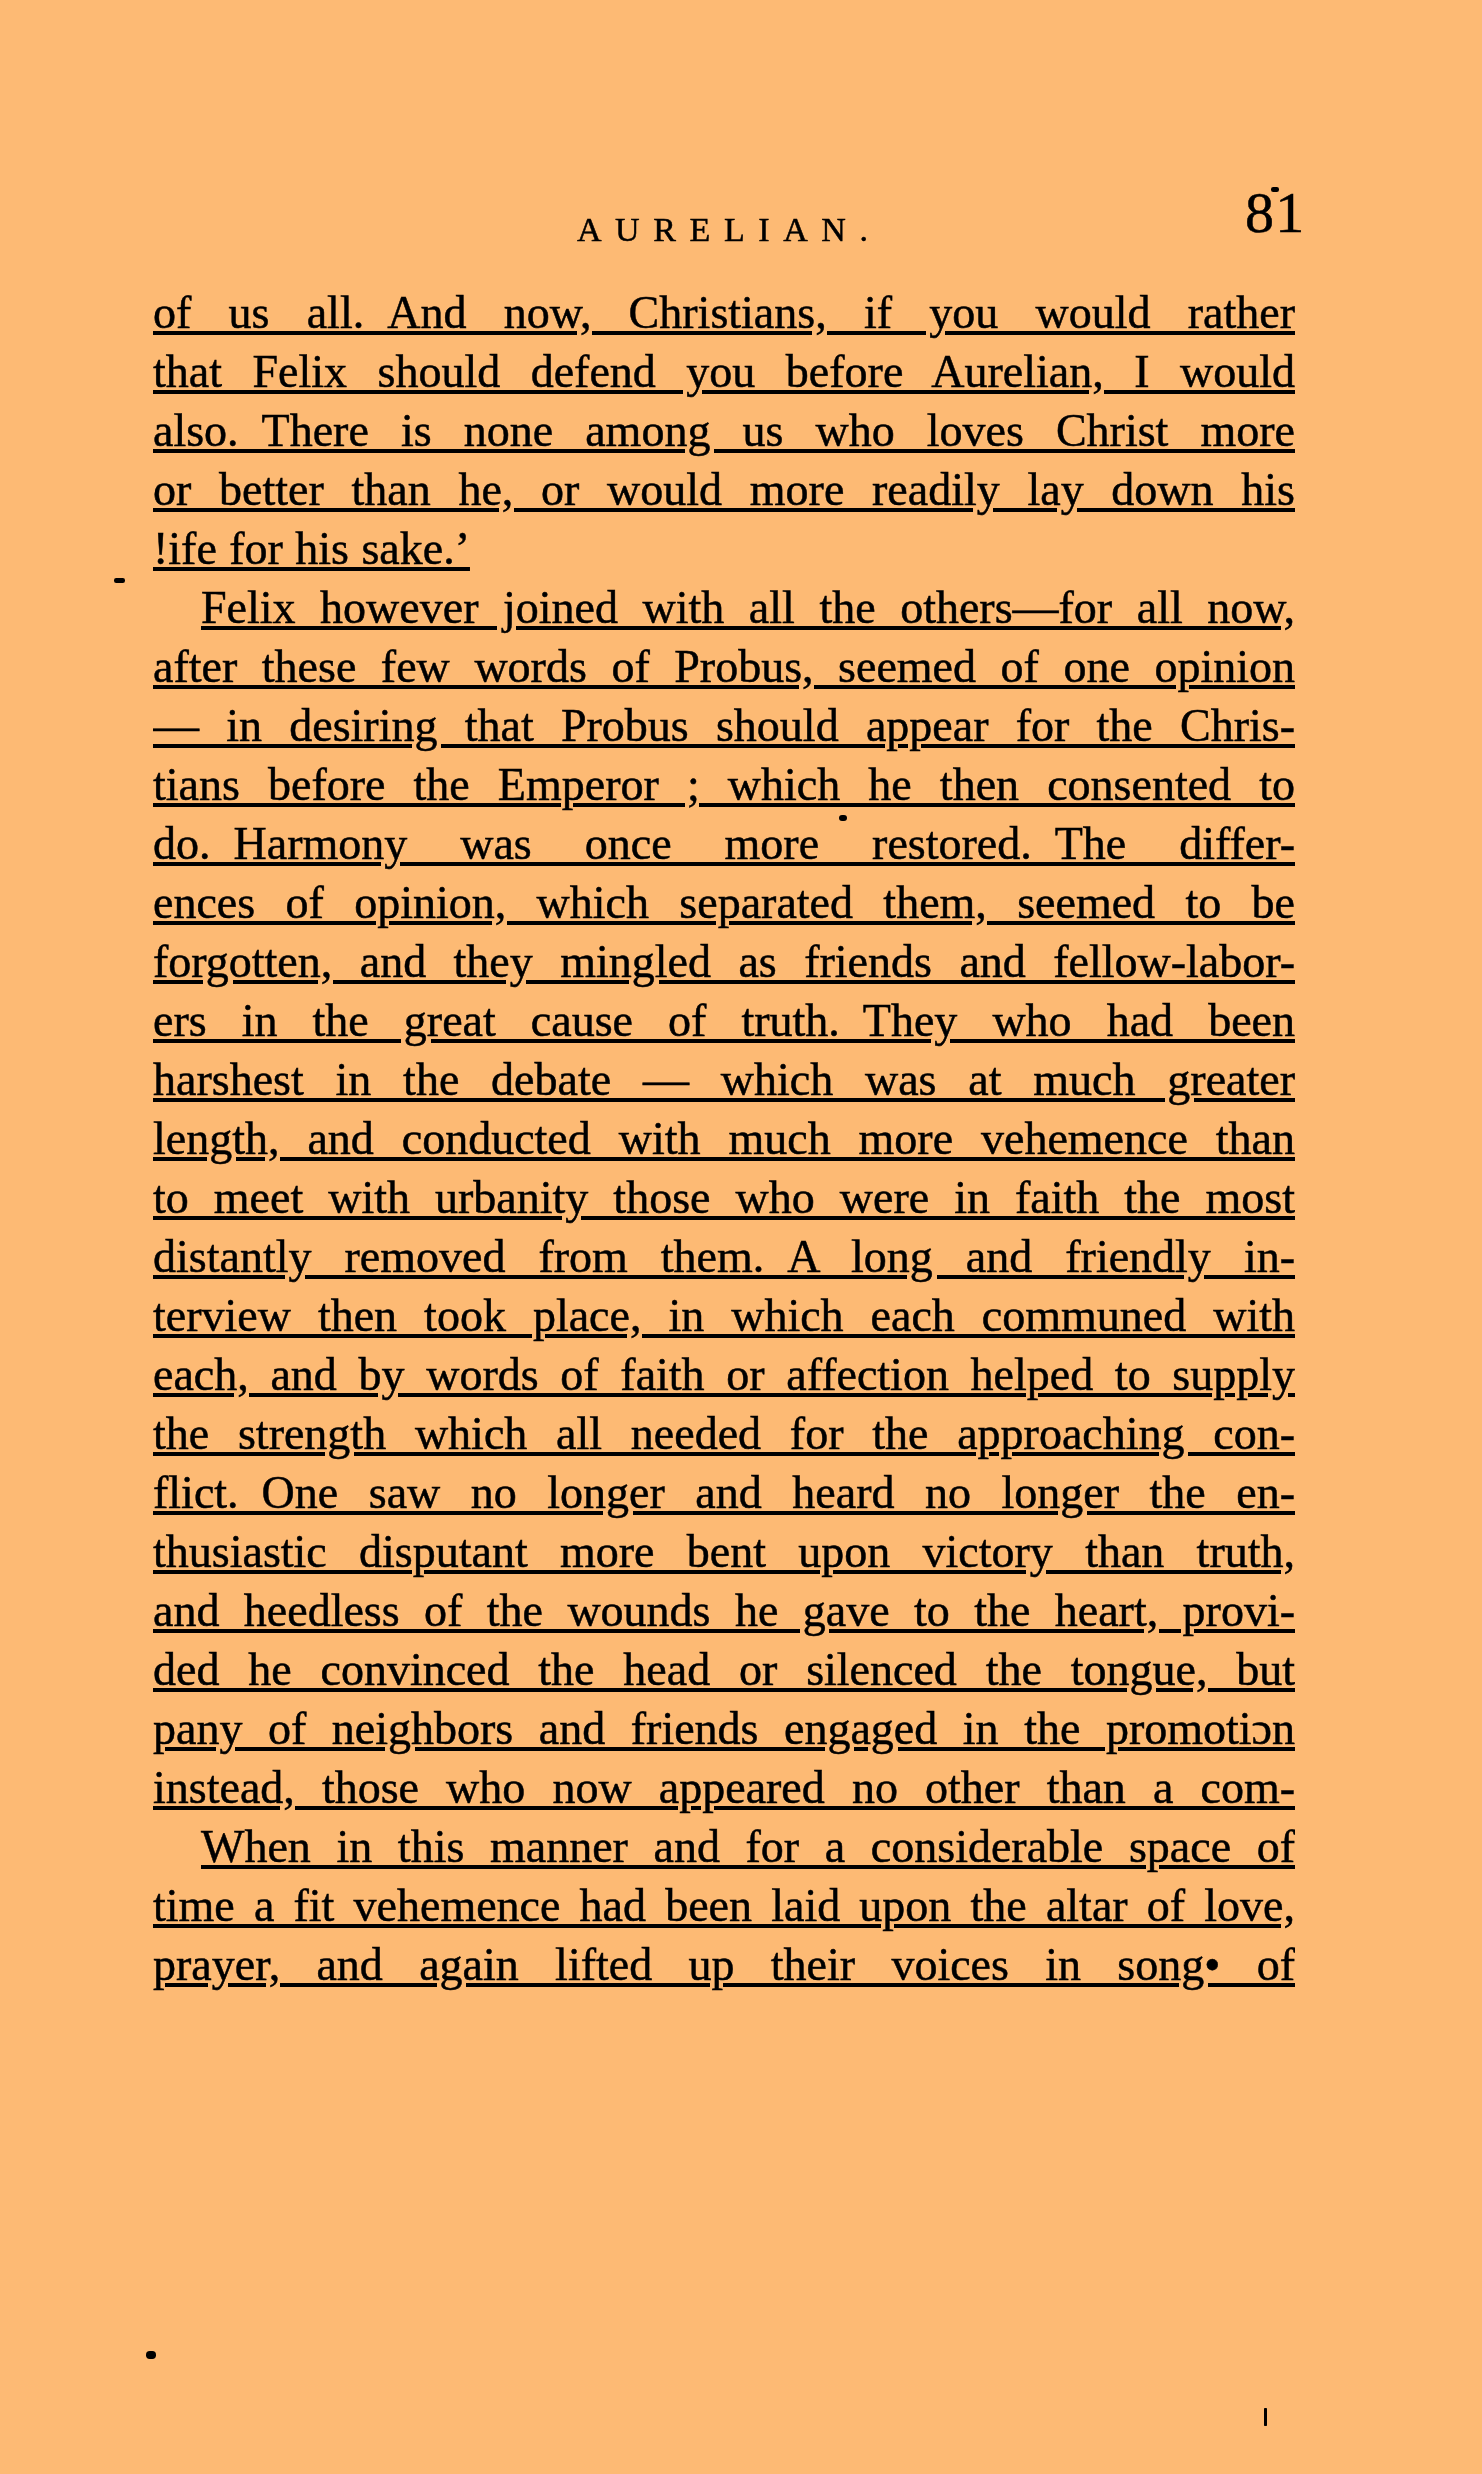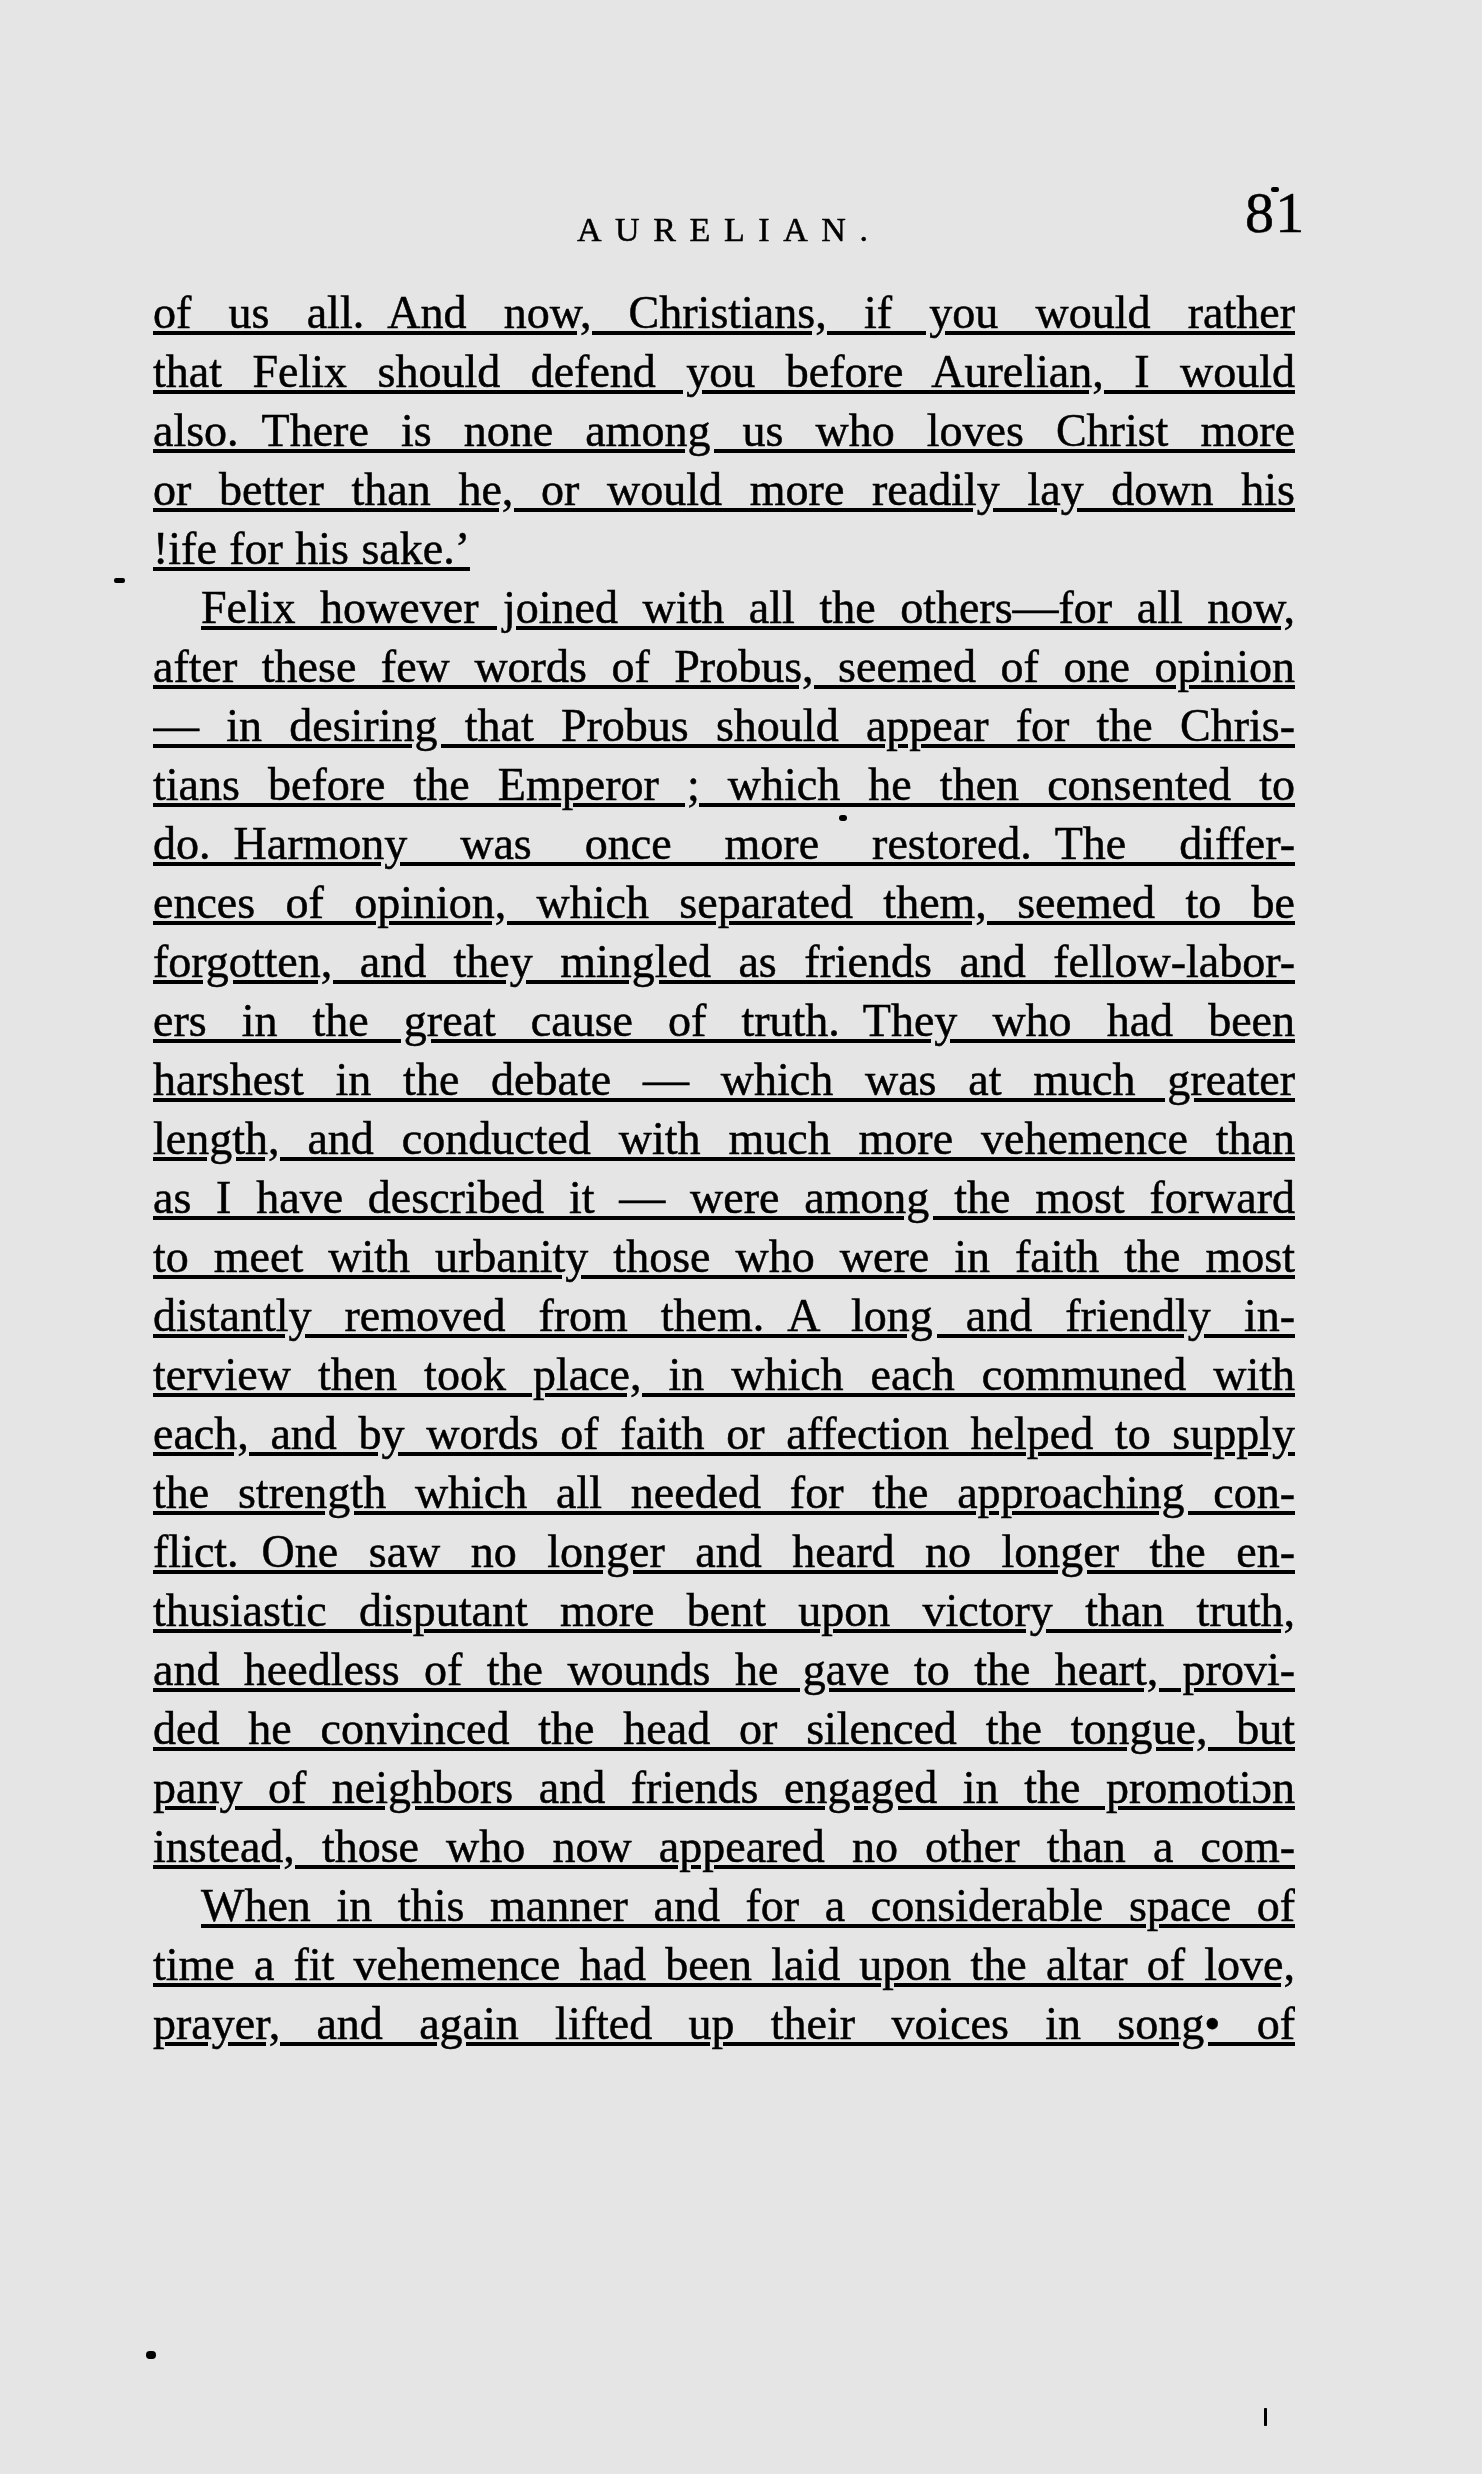--- a/index.html
+++ b/index.html
@@ -4,21 +4,21 @@
 <style>
   html, body {
     margin: 0;
     padding: 0;
     background: #ffffff;
   }
   .page {
     position: relative;
     width: 1482px;
     height: 2475px;
-    background: #e5e5e5;
+    background: #fdba74;
     color: #000000;
     font-family: "Liberation Serif", "DejaVu Serif", serif;
     overflow: hidden;
     -webkit-text-stroke: 0.5px #000;
   }
   .running-header {
     position: absolute;
     top: 213px;
     left: 0;
     width: 1445px;
@@ -84,21 +84,20 @@
         <div class="line indent fill">Felix however joined with all the others—for all now,</div>
         <div class="line fill">after these few words of Probus, seemed of one opinion</div>
         <div class="line fill">— in desiring that Probus should appear for the Chris-</div>
         <div class="line fill">tians before the Emperor ; which he then consented to</div>
         <div class="line fill">do. Harmony was once more restored. The differ-</div>
         <div class="line fill">ences of opinion, which separated them, seemed to be</div>
         <div class="line fill">forgotten, and they mingled as friends and fellow-labor-</div>
         <div class="line fill">ers in the great cause of truth. They who had been</div>
         <div class="line fill">harshest in the debate — which was at much greater</div>
         <div class="line fill">length, and conducted with much more vehemence than</div>
-        <div class="line fill">as I have described it — were among the most forward</div>
         <div class="line fill">to meet with urbanity those who were in faith the most</div>
         <div class="line fill">distantly removed from them. A long and friendly in-</div>
         <div class="line fill">terview then took place, in which each communed with</div>
         <div class="line fill">each, and by words of faith or affection helped to supply</div>
         <div class="line fill">the strength which all needed for the approaching con-</div>
         <div class="line fill">flict. One saw no longer and heard no longer the en-</div>
         <div class="line fill">thusiastic disputant more bent upon victory than truth,</div>
         <div class="line fill">and heedless of the wounds he gave to the heart, provi-</div>
         <div class="line fill">ded he convinced the head or silenced the tongue, but</div>
         <div class="line fill">pany of neighbors and friends engaged in the promotiɔn</div>

